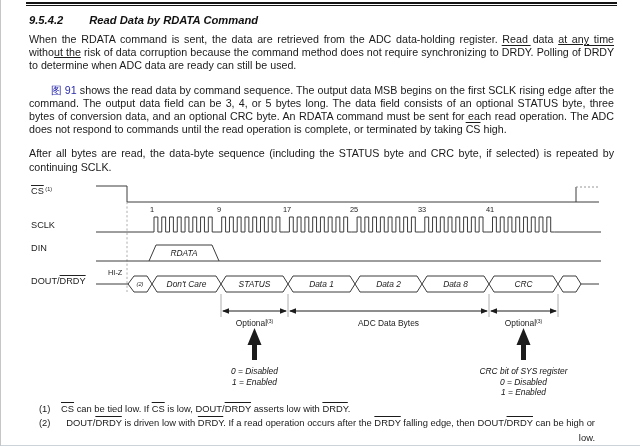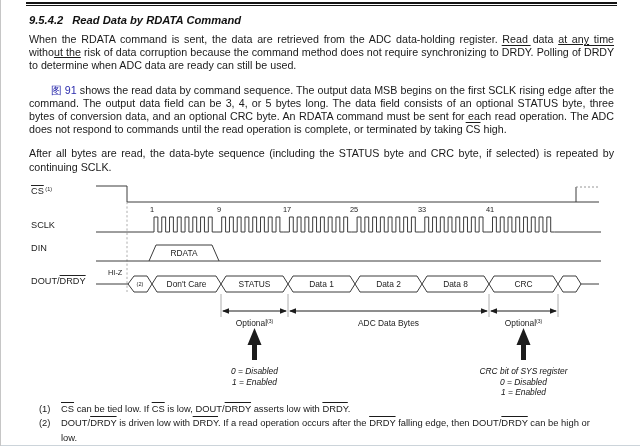--- a/index.html
+++ b/index.html
@@ -3,51 +3,51 @@
 <meta charset="utf-8">
 <style>
   html,body{margin:0;padding:0;background:#f2f2f2;}
   .page{position:relative;width:640px;height:446px;background:#ffffff;overflow:hidden;
         font-family:"Liberation Sans",sans-serif;color:#1a1a1a;box-sizing:border-box;
         border-left:1px solid #c6c6c6;}
   .bottom-rule{position:absolute;left:0;bottom:0;width:640px;height:1px;background:#ccd4da;}
   .top-rule{margin:2px 23px 0 25px;height:1px;border-top:2px solid #141414;border-bottom:1px solid #141414;}
   .content{padding:3px 26px 0 28px;}
   h1{font-size:11.2px;line-height:14px;margin:4px 0 6px 0;font-weight:bold;font-style:italic;color:#111;}
-  h1 .htitle{margin-left:9px;}
+  h1 .htitle{margin-left:26px;}
   p{font-size:10.7px;line-height:13.2px;margin:0 0 11px 0;text-align:justify;}
   p.last{margin-bottom:8px;}
   .r-o{text-decoration:overline;}
   .r-u{text-decoration:underline;}
   .r-link{color:#2b2bac;padding-left:22px;}
   .r-sup{font-size:0.6em;vertical-align:0.55em;text-decoration:none;}
 
   .diagram{position:relative;width:640px;height:212px;}
   .diagram svg{position:absolute;left:0;top:0;}
   svg path{fill:none;stroke:#3c3c3c;stroke-width:1;}
   svg path.d{stroke-dasharray:2,2;stroke:#8a8a8a;stroke-width:0.9;}
   svg path.vd{stroke-dasharray:2.2,2.2;stroke:#9a9a9a;stroke-width:0.8;}
   svg path.t{stroke:#9a9a9a;stroke-width:0.8;}
   svg path.t2{stroke:#1c1c1c;stroke-width:1;}
   svg polygon.f{fill:#1c1c1c;stroke:none;}
 
   .sig{position:absolute;left:30px;font-size:9.2px;color:#222;white-space:nowrap;}
   .lbl{position:absolute;transform:translateX(-50%);white-space:nowrap;color:#222;}
   .hiz{position:absolute;font-size:7.4px;color:#222;white-space:nowrap;}
   .cnum{top:23px;font-size:7.4px;}
-  .bub{font-size:8.4px;}
+  .bub{font-size:8.4px;font-style:italic;}
   .small2{font-size:5.6px;}
   .dim{top:136px;font-size:8.4px;}
   .ann{position:absolute;top:184px;transform:translateX(-50%);font-style:italic;font-size:8.4px;
        line-height:10.8px;text-align:center;white-space:nowrap;color:#111;}
 
   .footnotes{padding:8px 20px 0 38px;}
   .fn{display:flex;font-size:9.4px;line-height:14.6px;}
   .fnnum{width:22px;flex:none;}
-  .fntext{max-width:534px;}
+  .fntext{max-width:534px;text-align:right;}
 </style>
 </head>
 <body>
 
 <div class="page">
   <div class="top-rule"></div>
 
   <div class="content">
     <h1>
       <span>9.5.4.2</span><span class="htitle">Read Data by RDATA Command</span>

